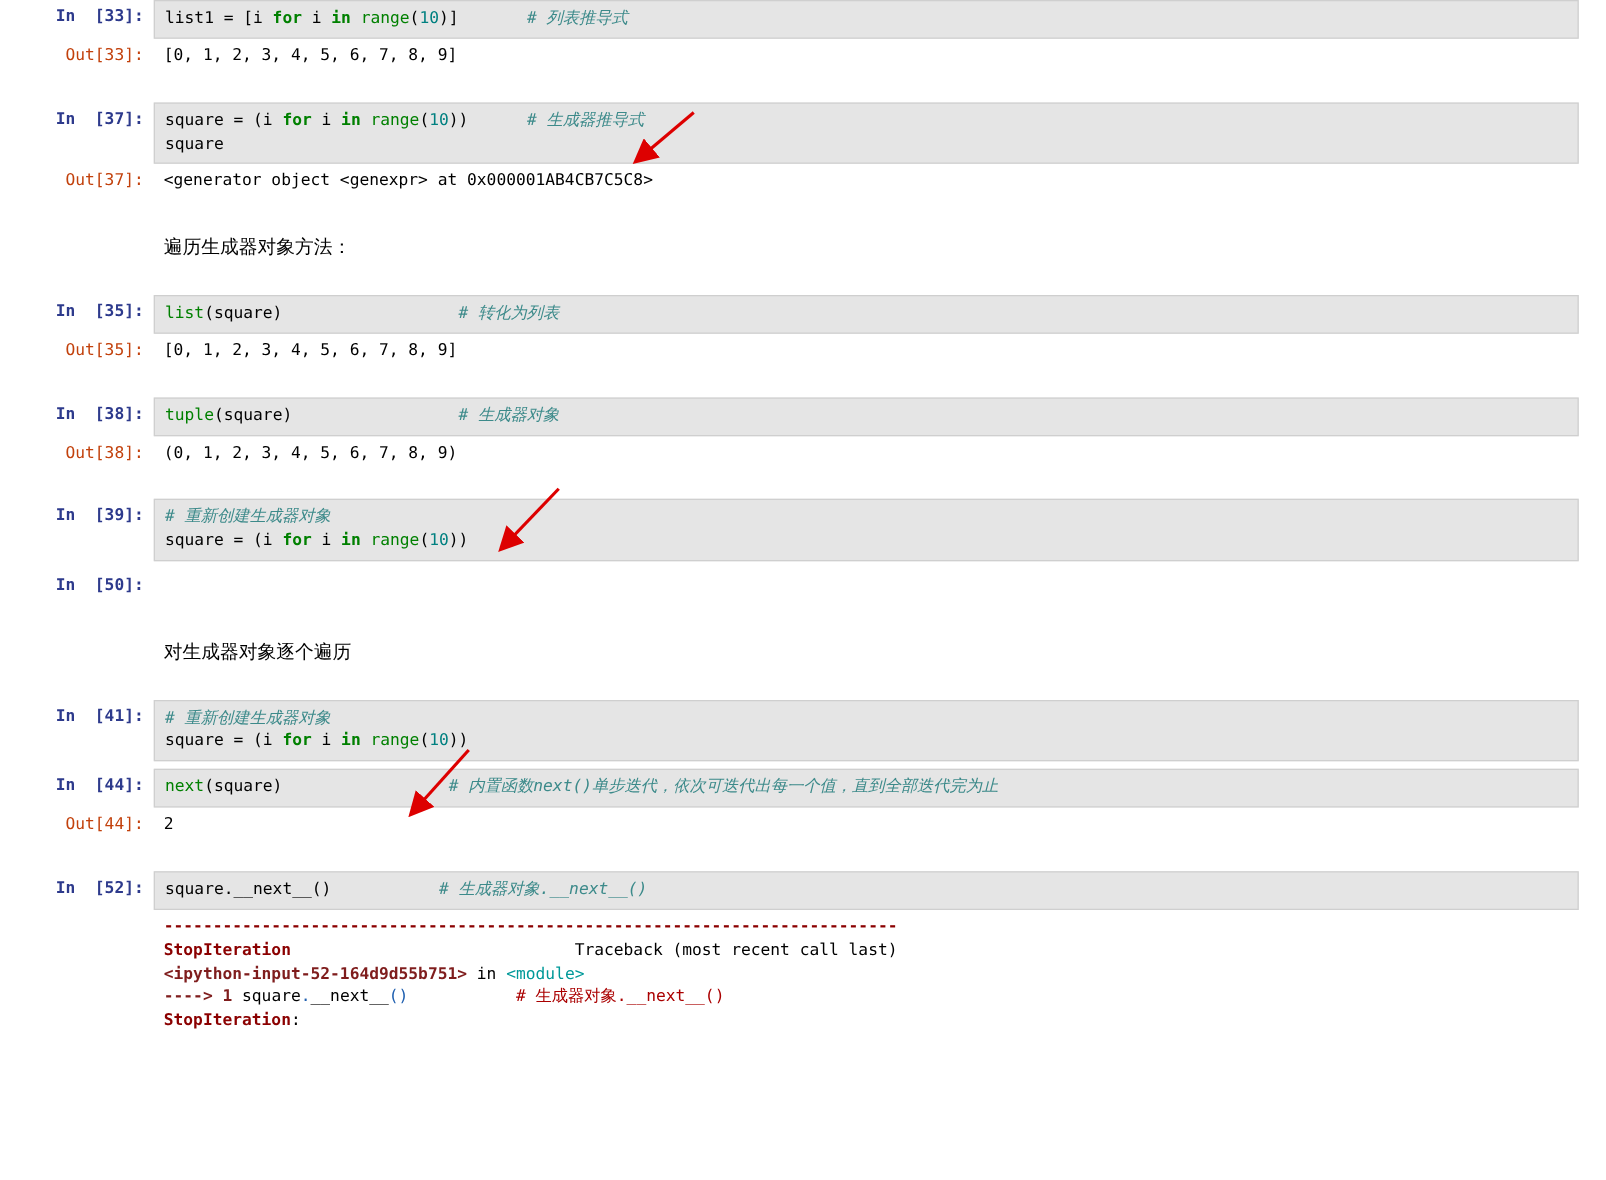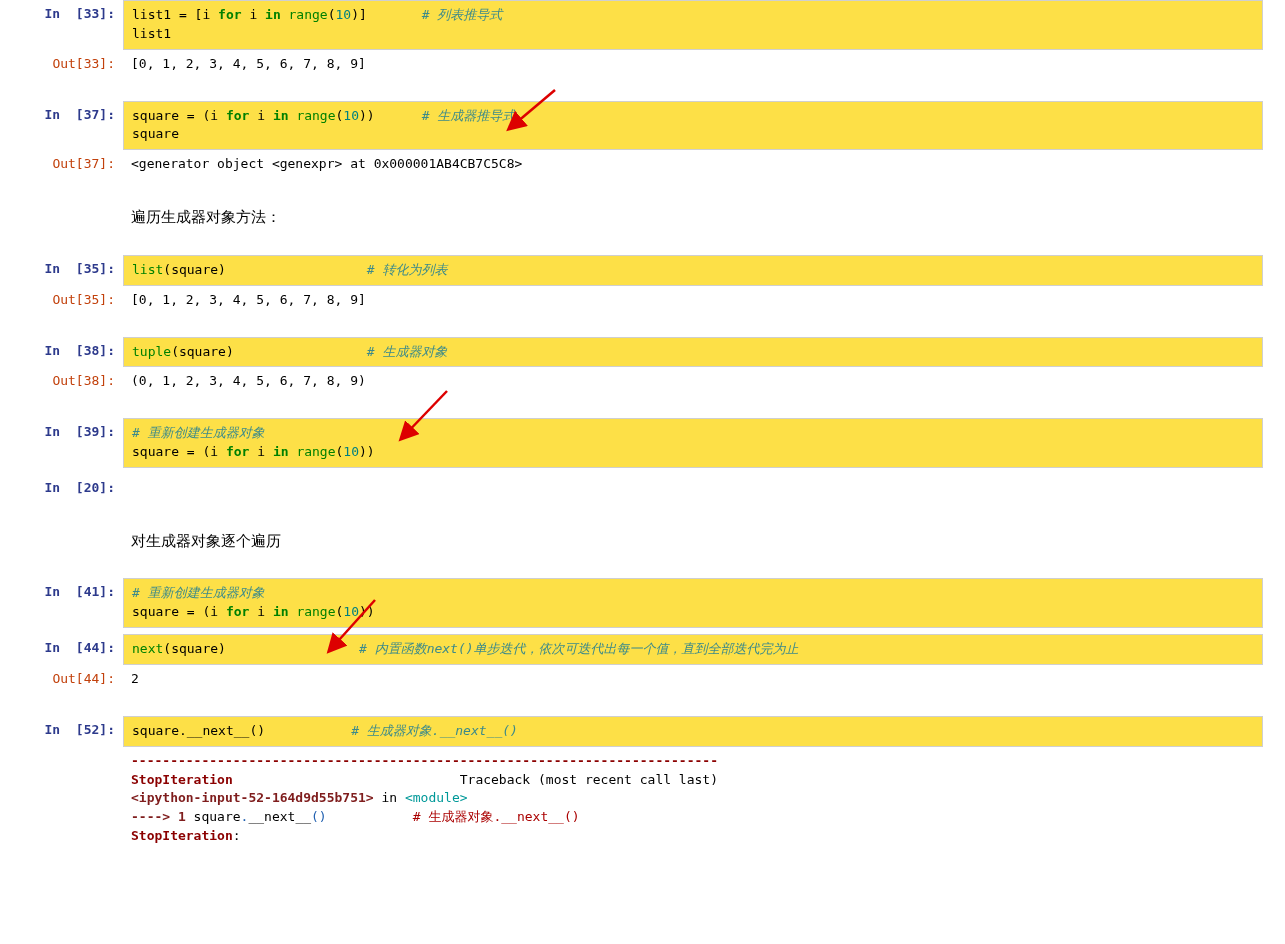--- a/index.html
+++ b/index.html
@@ -21,21 +21,21 @@
     min-width: 115px;
     text-align: right;
     padding: 5px 8px 5px 0;
     font-family: Consolas, monospace;
     white-space: pre;
   }
   .prompt-in { color: #2d3a8c; font-weight: bold; }
   .prompt-out { color: #c2410c; }
   .input-area {
     flex: 1;
-    background: #fde047;
+    background: #e5e5e5;
     border: 1px solid #cfcfcf;
     margin-right: 22px;
     padding: 5px 8px;
     font-family: Consolas, "SimSun", monospace;
     white-space: pre;
   }
   .output-area {
     flex: 1;
     padding: 5px 8px;
     font-family: Consolas, "SimSun", monospace;
@@ -71,21 +71,21 @@
   }
   .page { position: relative; width: 1285px; }
 </style>
 </head>
 <body>
 <div class="page">
 
 <div id="nb">
       <div class="cell">
         <div class="prompt prompt-in">In  [33]:</div>
-        <div class="input-area"><div><span>list1 = [i </span><span class="kw">for</span><span> i </span><span class="kw">in</span><span> </span><span class="bi">range</span><span>(</span><span class="num">10</span><span>)]       </span><span class="cm"># 列表推导式</span></div><div><span>list1</span></div></div>
+        <div class="input-area"><div><span>list1 = [i </span><span class="kw">for</span><span> i </span><span class="kw">in</span><span> </span><span class="bi">range</span><span>(</span><span class="num">10</span><span>)]       </span><span class="cm"># 列表推导式</span></div></div>
       </div>
       <div class="cell">
         <div class="prompt prompt-out">Out[33]:</div>
         <div class="output-area">[0, 1, 2, 3, 4, 5, 6, 7, 8, 9]</div>
       </div>
       <div class="gap"></div>
       <div class="cell">
         <div class="prompt prompt-in">In  [37]:</div>
         <div class="input-area"><div><span>square = (i </span><span class="kw">for</span><span> i </span><span class="kw">in</span><span> </span><span class="bi">range</span><span>(</span><span class="num">10</span><span>))      </span><span class="cm"># 生成器推导式</span></div><div><span>square</span></div></div>
       </div>
@@ -116,21 +116,21 @@
         <div class="prompt prompt-out">Out[38]:</div>
         <div class="output-area">(0, 1, 2, 3, 4, 5, 6, 7, 8, 9)</div>
       </div>
       <div class="gap"></div>
       <div class="cell">
         <div class="prompt prompt-in">In  [39]:</div>
         <div class="input-area"><div><span class="cm"># 重新创建生成器对象</span></div><div><span>square = (i </span><span class="kw">for</span><span> i </span><span class="kw">in</span><span> </span><span class="bi">range</span><span>(</span><span class="num">10</span><span>))</span></div></div>
       </div>
       <div class="gap-sm"></div>
       <div class="cell">
-        <div class="prompt prompt-in">In  [20]:</div>
+        <div class="prompt prompt-in">In  [50]:</div>
       </div>
       <div class="gap"></div>
       <div class="cell">
         <div class="prompt"></div>
         <div class="md-area">对生成器对象逐个遍历</div>
       </div>
       <div class="gap"></div>
       <div class="cell">
         <div class="prompt prompt-in">In  [41]:</div>
         <div class="input-area"><div><span class="cm"># 重新创建生成器对象</span></div><div><span>square = (i </span><span class="kw">for</span><span> i </span><span class="kw">in</span><span> </span><span class="bi">range</span><span>(</span><span class="num">10</span><span>))</span></div></div>

